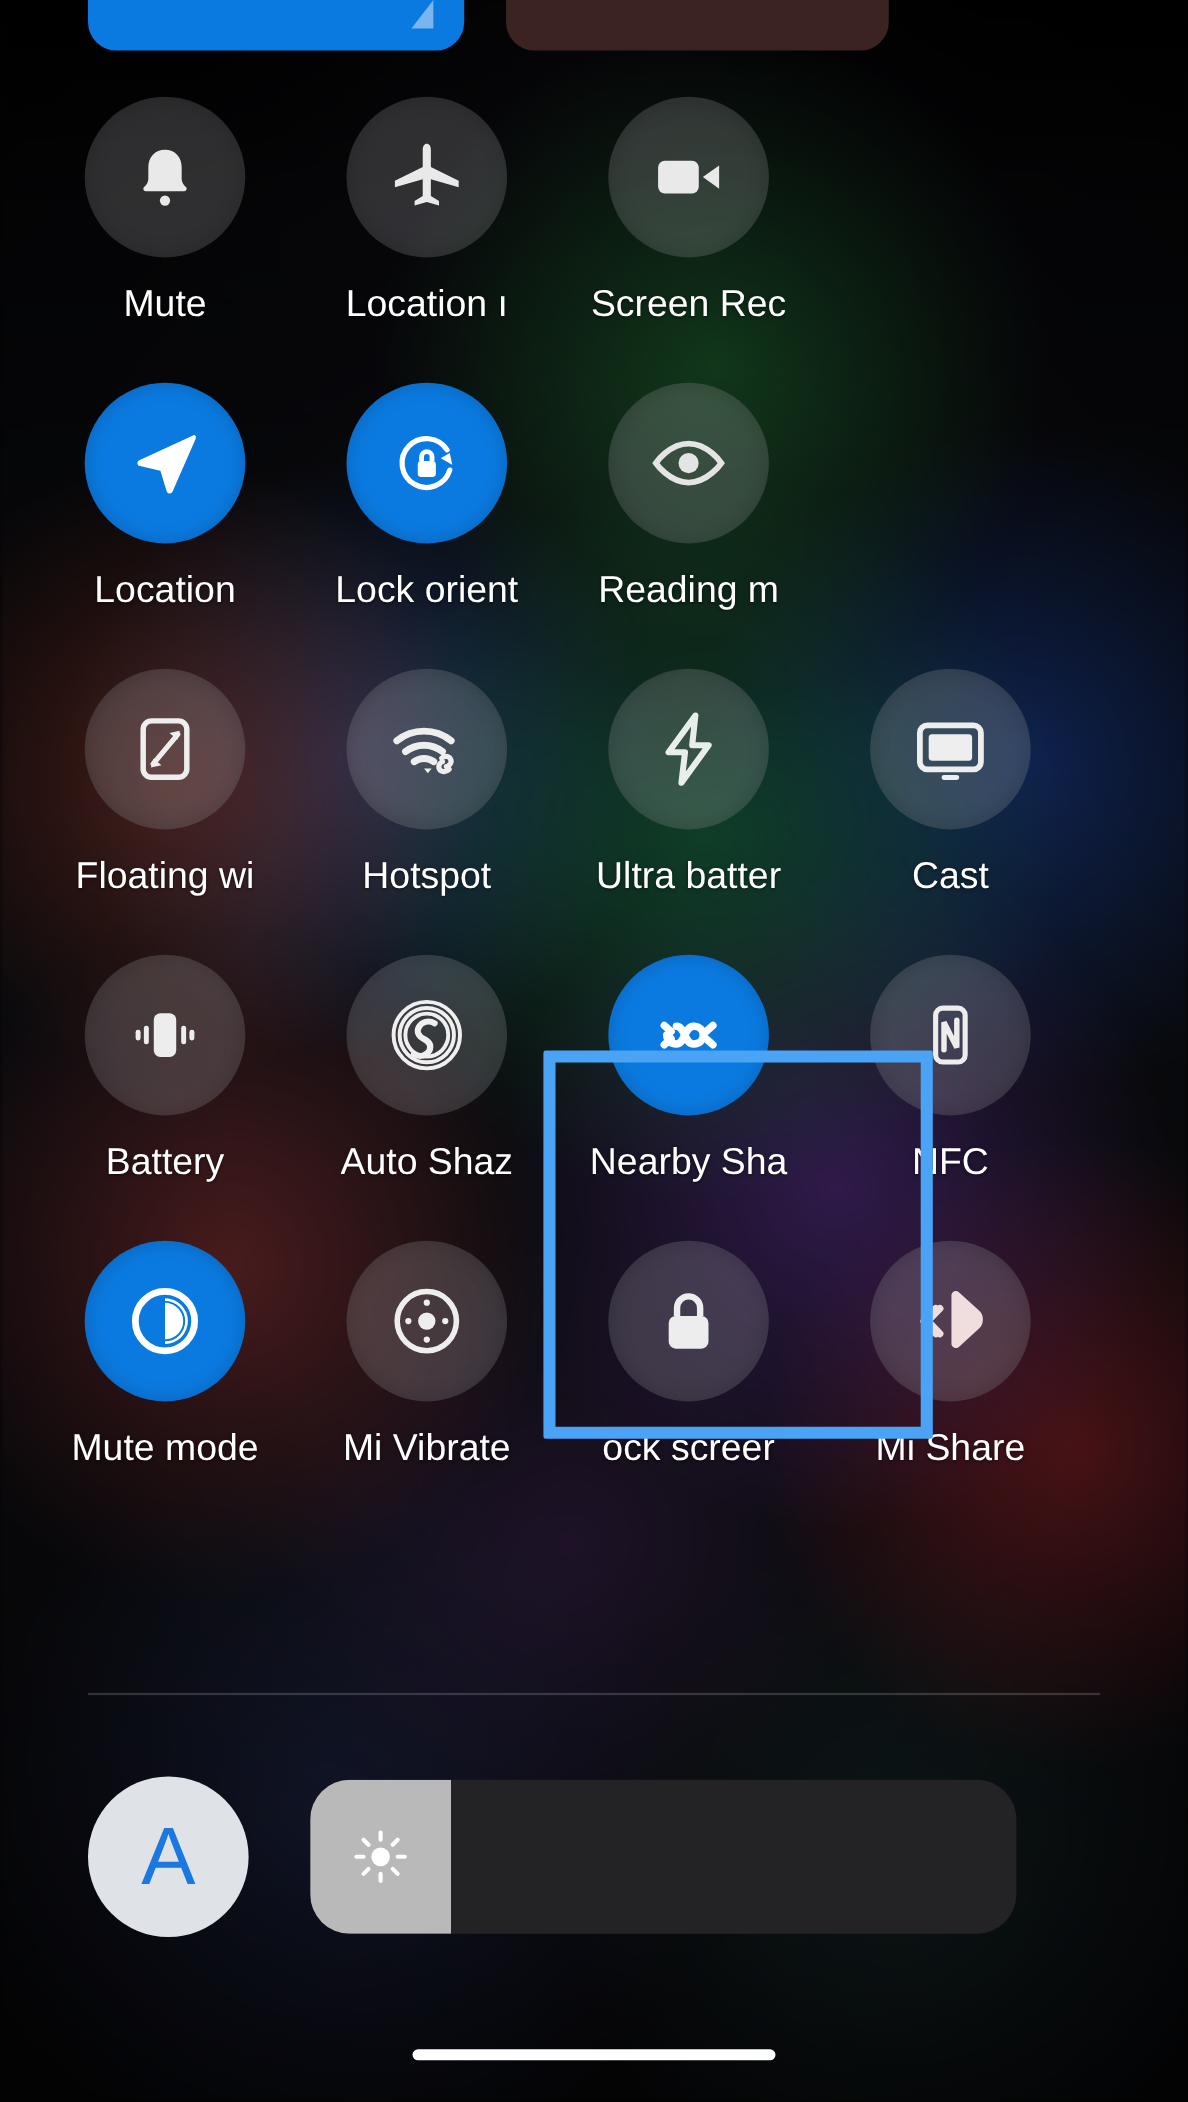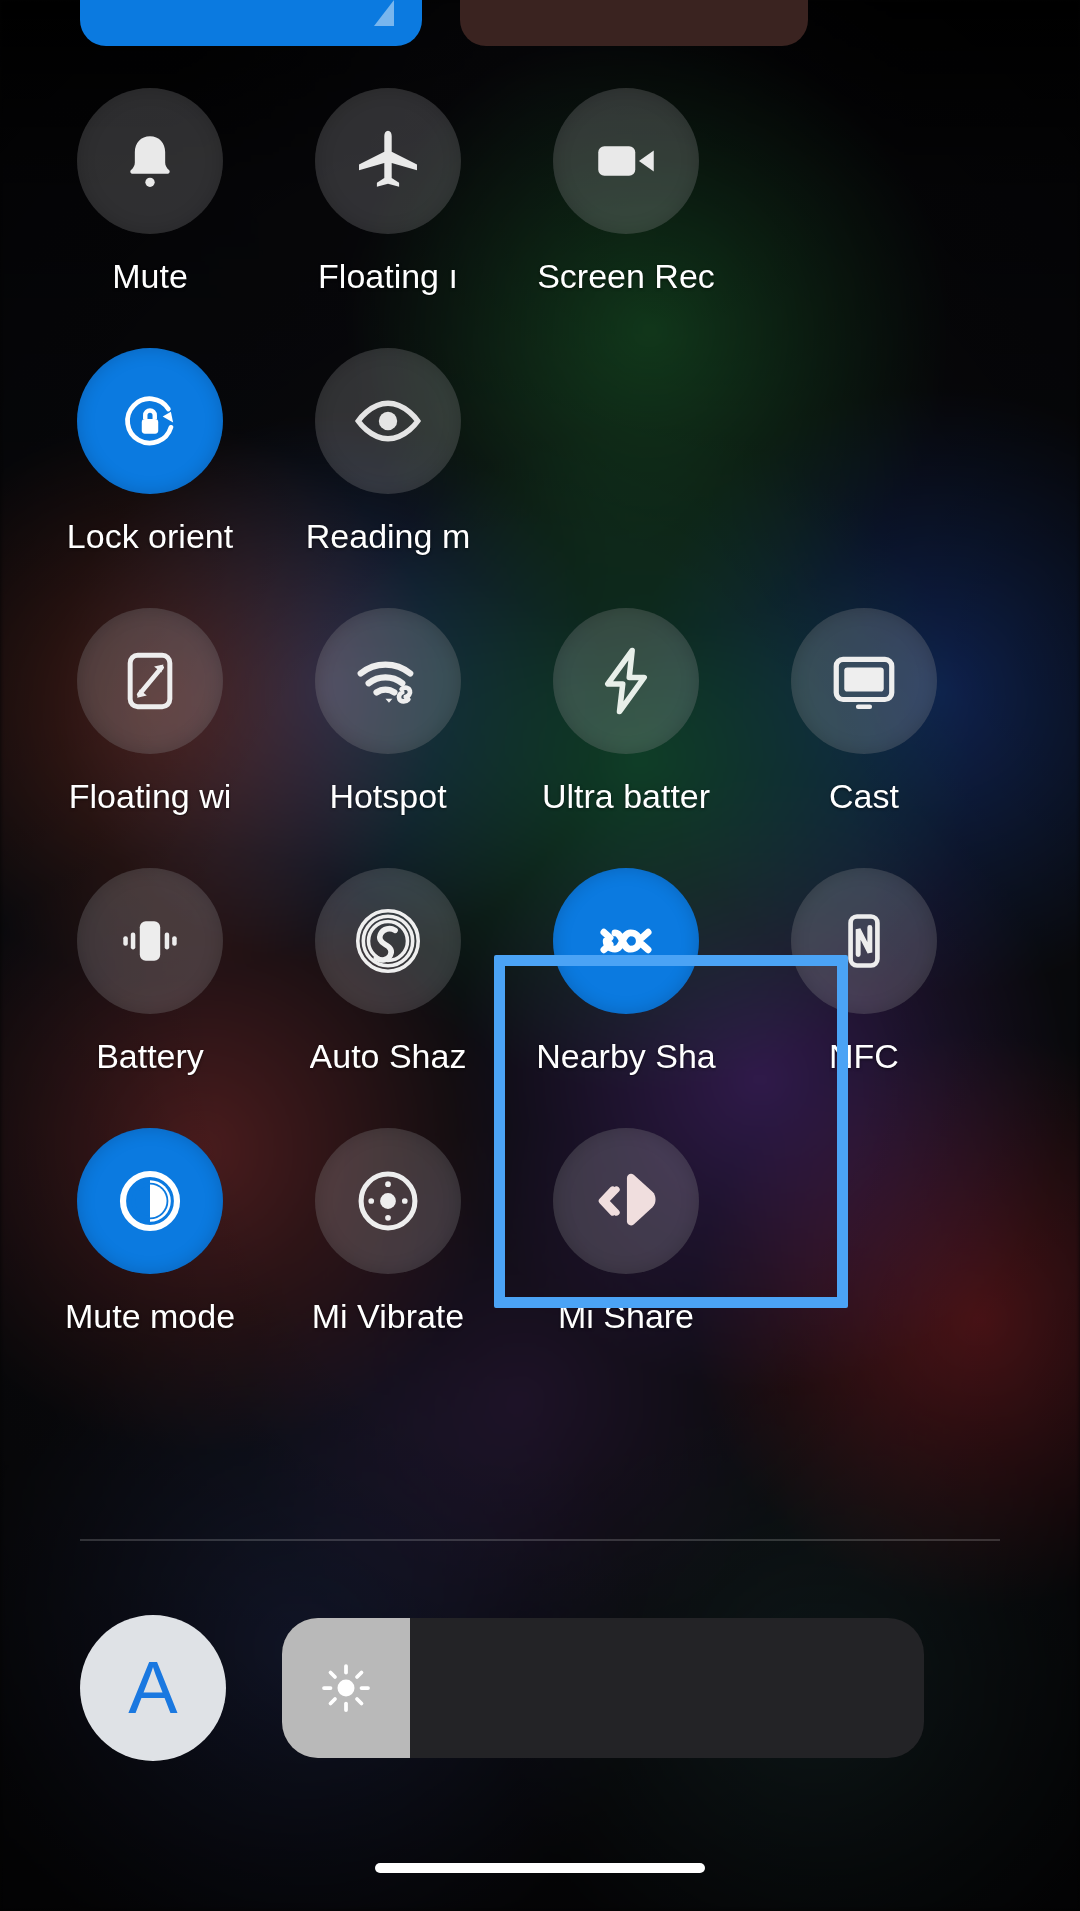--- a/index.html
+++ b/index.html
@@ -122,36 +122,44 @@
       </div>
       <div class="label">Mute</div>
     </div>
 
     <div class="tile">
       <div class="circle">
         <svg class="ic" width="74" height="74" viewBox="0 0 24 24">
           <path fill="#e9e9e9" d="M12 2.2c-.75 0-1.2.75-1.2 1.7v5.1L2.6 13.1v1.9l8.2-2.35v4.9l-2.4 1.5v1.3l3.6-1 3.6 1v-1.3l-2.4-1.5v-4.9l8.2 2.35v-1.9l-8.2-4.1V3.9c0-.95-.45-1.7-1.2-1.7z"></path>
         </svg>
       </div>
-      <div class="label">Floating ı</div>
+      <div class="label">Location ı</div>
     </div>
 
 
     <div class="tile">
       <div class="circle">
         <svg class="ic" width="74" height="74" viewBox="0 0 24 24">
           <rect x="3" y="7.2" width="12" height="9.6" rx="2" fill="#e9e9e9"></rect>
           <path d="M16.2 12 21 8.6v6.8L16.2 12z" fill="#e9e9e9"></path>
         </svg>
       </div>
       <div class="label">Screen Rec</div>
     </div>
   </div>
 
   <div class="row rowpad">
+    <div class="tile">
+      <div class="circle on">
+        <svg class="ic" width="72" height="72" viewBox="0 0 24 24">
+          <path fill="#fff" d="M20.5 3.6 4.2 11.1c-.8.4-.7 1.6.2 1.8l6.2 1.4 1.9 6.2c.3.9 1.5.9 1.8.1L21.3 4.6c.3-.7-.3-1.3-.8-1z"></path>
+        </svg>
+      </div>
+      <div class="label">Location</div>
+    </div>
 
     <div class="tile">
       <div class="circle on">
         <svg class="ic" width="76" height="76" viewBox="0 0 24 24">
           <path fill="none" stroke="#fff" stroke-width="1.5" stroke-linecap="round" d="M17.8 8.2A7 7 0 1 0 18.6 14"></path>
           <path fill="#fff" d="M18.6 9.1 16 10.6l3.3 1.9z"></path>
           <rect x="9.4" y="11.4" width="5.2" height="4.6" rx="1" fill="#fff"></rect>
           <path fill="none" stroke="#fff" stroke-width="1.4" d="M10.5 11.4v-1.2a1.5 1.5 0 0 1 3 0v1.2"></path>
         </svg>
       </div>
@@ -289,20 +297,29 @@
           <circle cx="12" cy="12" r="2.5" fill="#eee"></circle>
           <circle cx="12" cy="6.7" r=".9" fill="#eee"></circle>
           <circle cx="12" cy="17.3" r=".9" fill="#eee"></circle>
           <circle cx="6.7" cy="12" r=".9" fill="#eee"></circle>
           <circle cx="17.3" cy="12" r=".9" fill="#eee"></circle>
         </svg>
       </div>
       <div class="label">Mi Vibrate</div>
     </div>
 
+    <div class="tile">
+      <div class="circle">
+        <svg class="ic" width="70" height="70" viewBox="0 0 24 24">
+          <rect x="5.8" y="10.4" width="12.4" height="10.2" rx="2.2" fill="#ededed"></rect>
+          <path fill="none" stroke="#ededed" stroke-width="2" d="M8.4 10.4V7.9a3.6 3.6 0 0 1 7.2 0v2.5"></path>
+        </svg>
+      </div>
+      <div class="label">ock screer</div>
+    </div>
 
     <div class="tile">
       <div class="circle">
         <svg class="ic" width="74" height="74" viewBox="0 0 24 24">
           <path d="M14.5 3.5 20.6 9c1.3 1.2 1.3 3.8 0 5l-6.1 5.6c-.9.8-2.2.1-2.2-1V4.5c0-1.1 1.3-1.8 2.2-1z" fill="#f0dede"></path>
           <path fill="none" stroke="#f0dede" stroke-width="2.1" stroke-linecap="round" stroke-linejoin="round" d="M8.9 8.3 5.3 12l3.6 3.7"></path>
           <path fill="none" stroke="#f0dede" stroke-width="2.1" stroke-linecap="round" stroke-linejoin="round" d="M5.1 8.3 1.6 12l3.5 3.7" transform="translate(2.6,0)"></path>
         </svg>
       </div>
       <div class="label">Mi Share</div>

